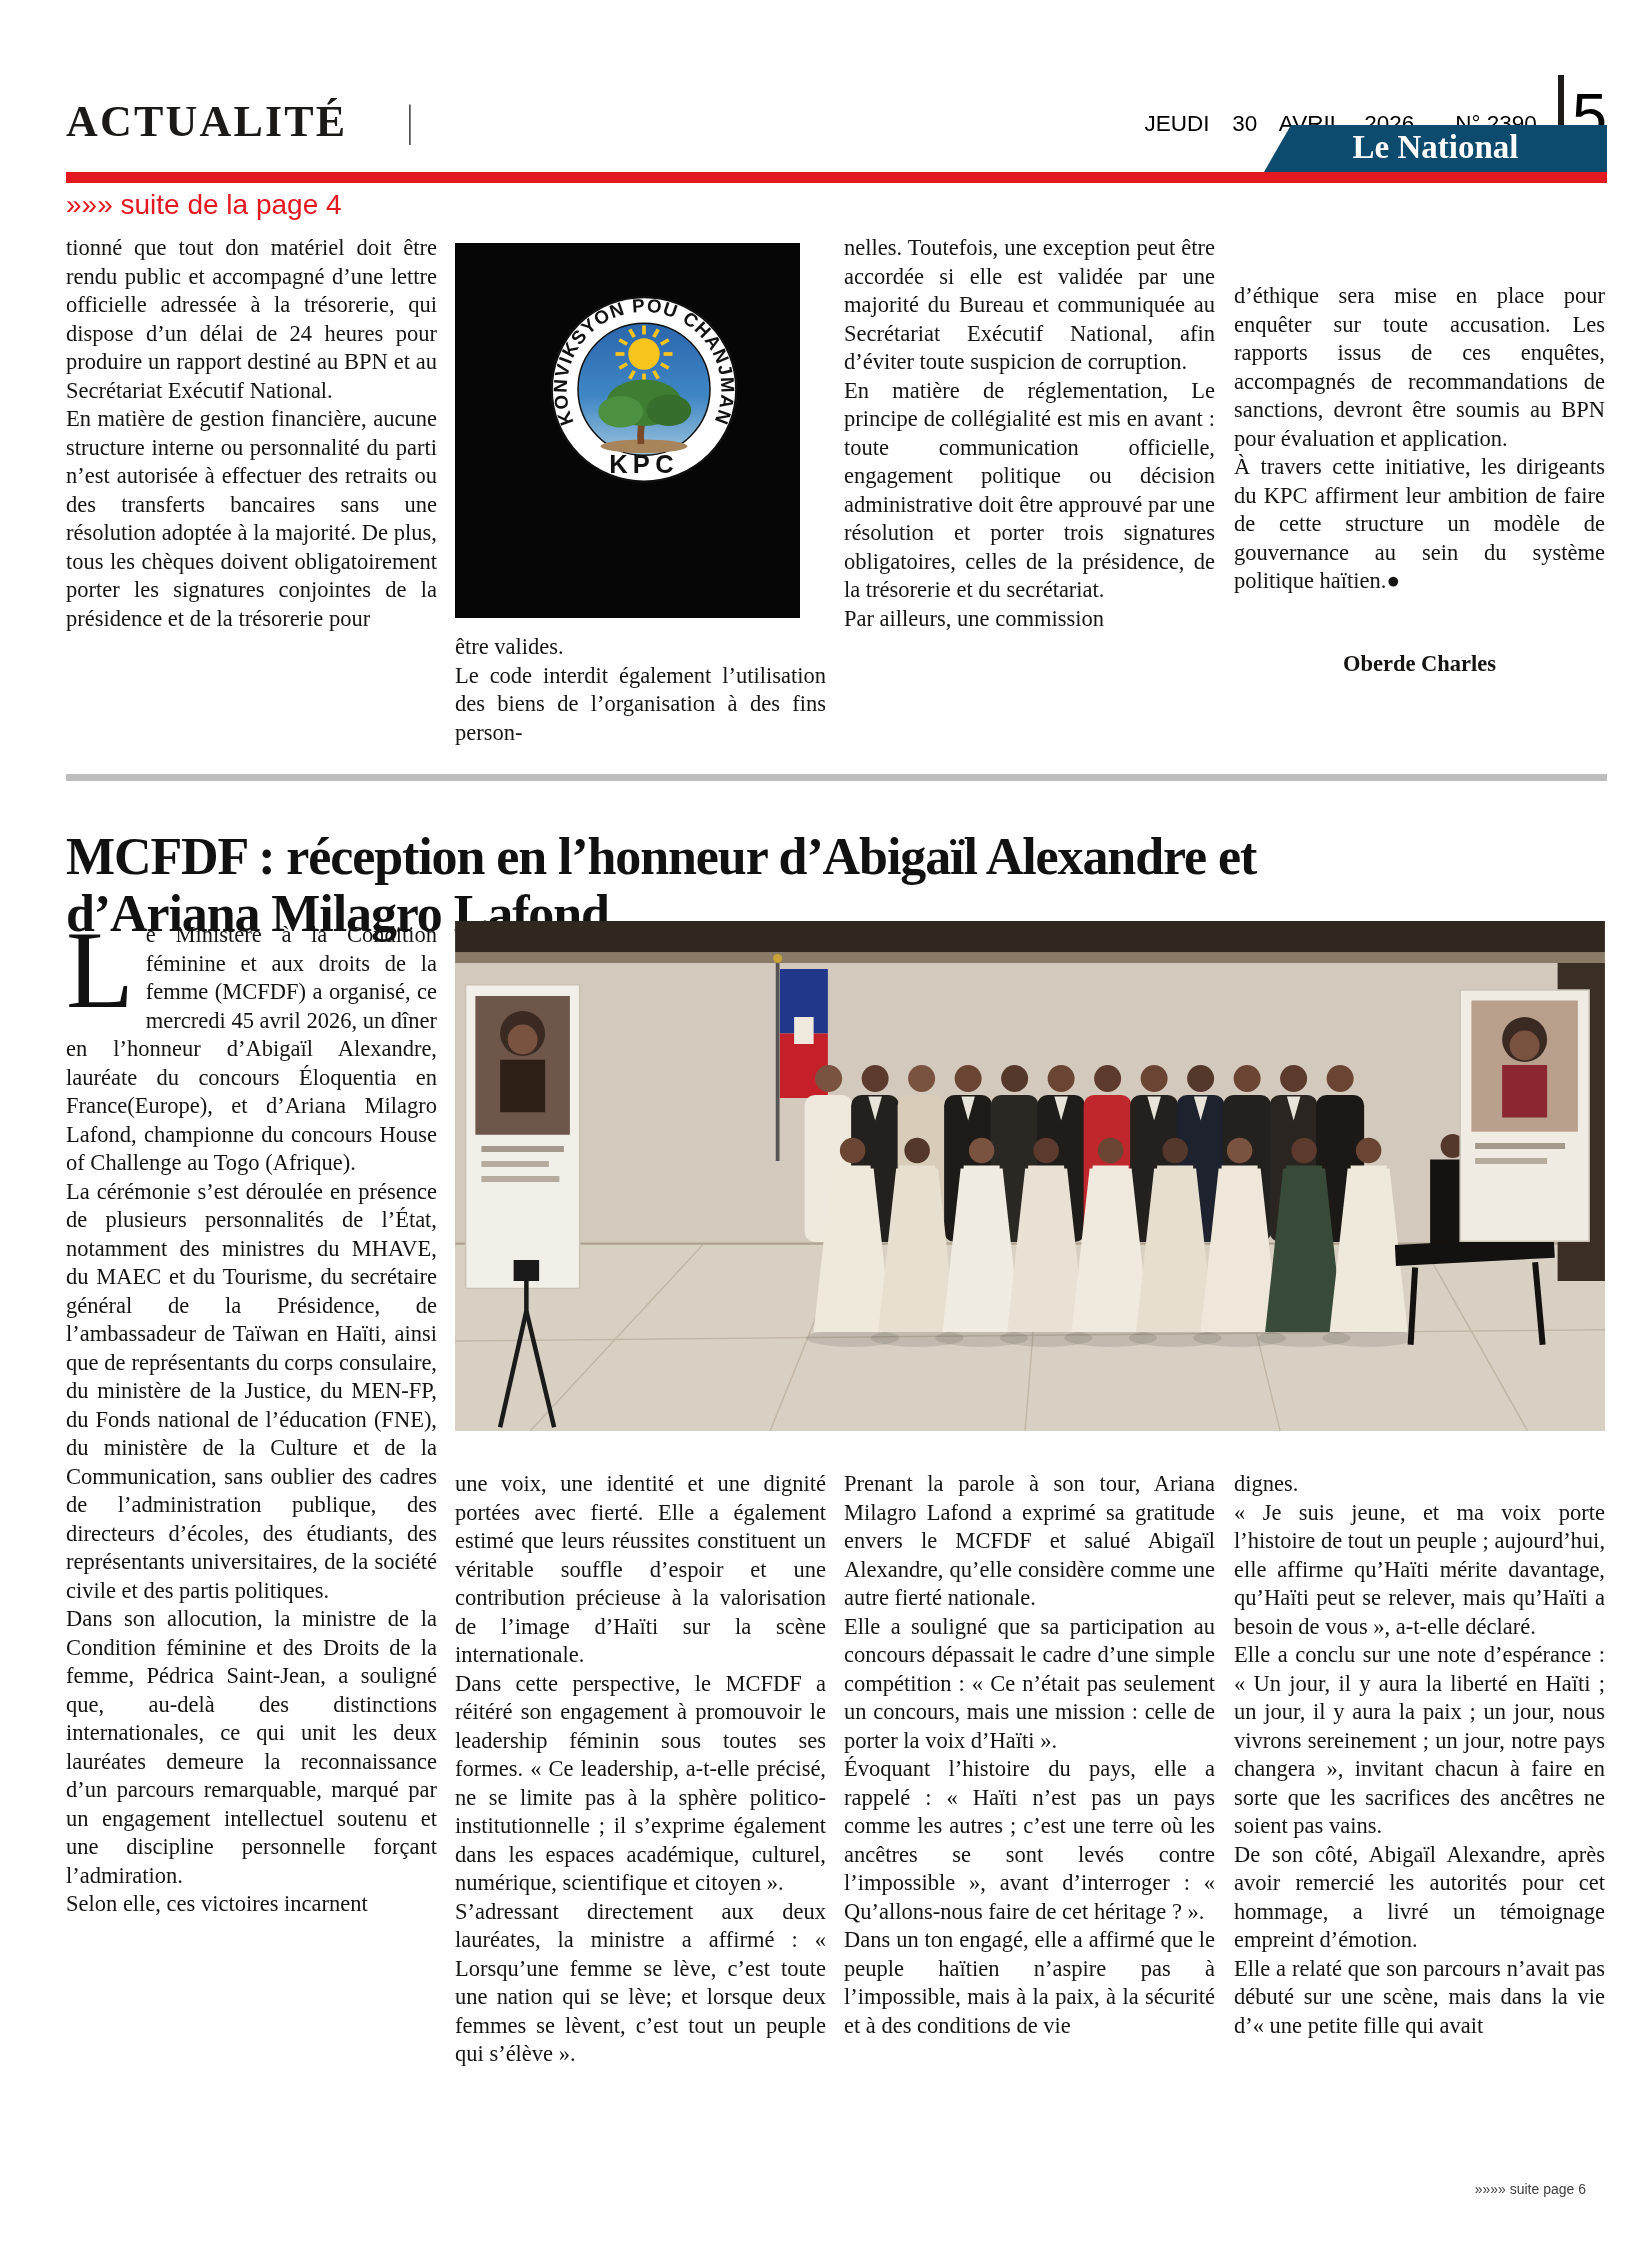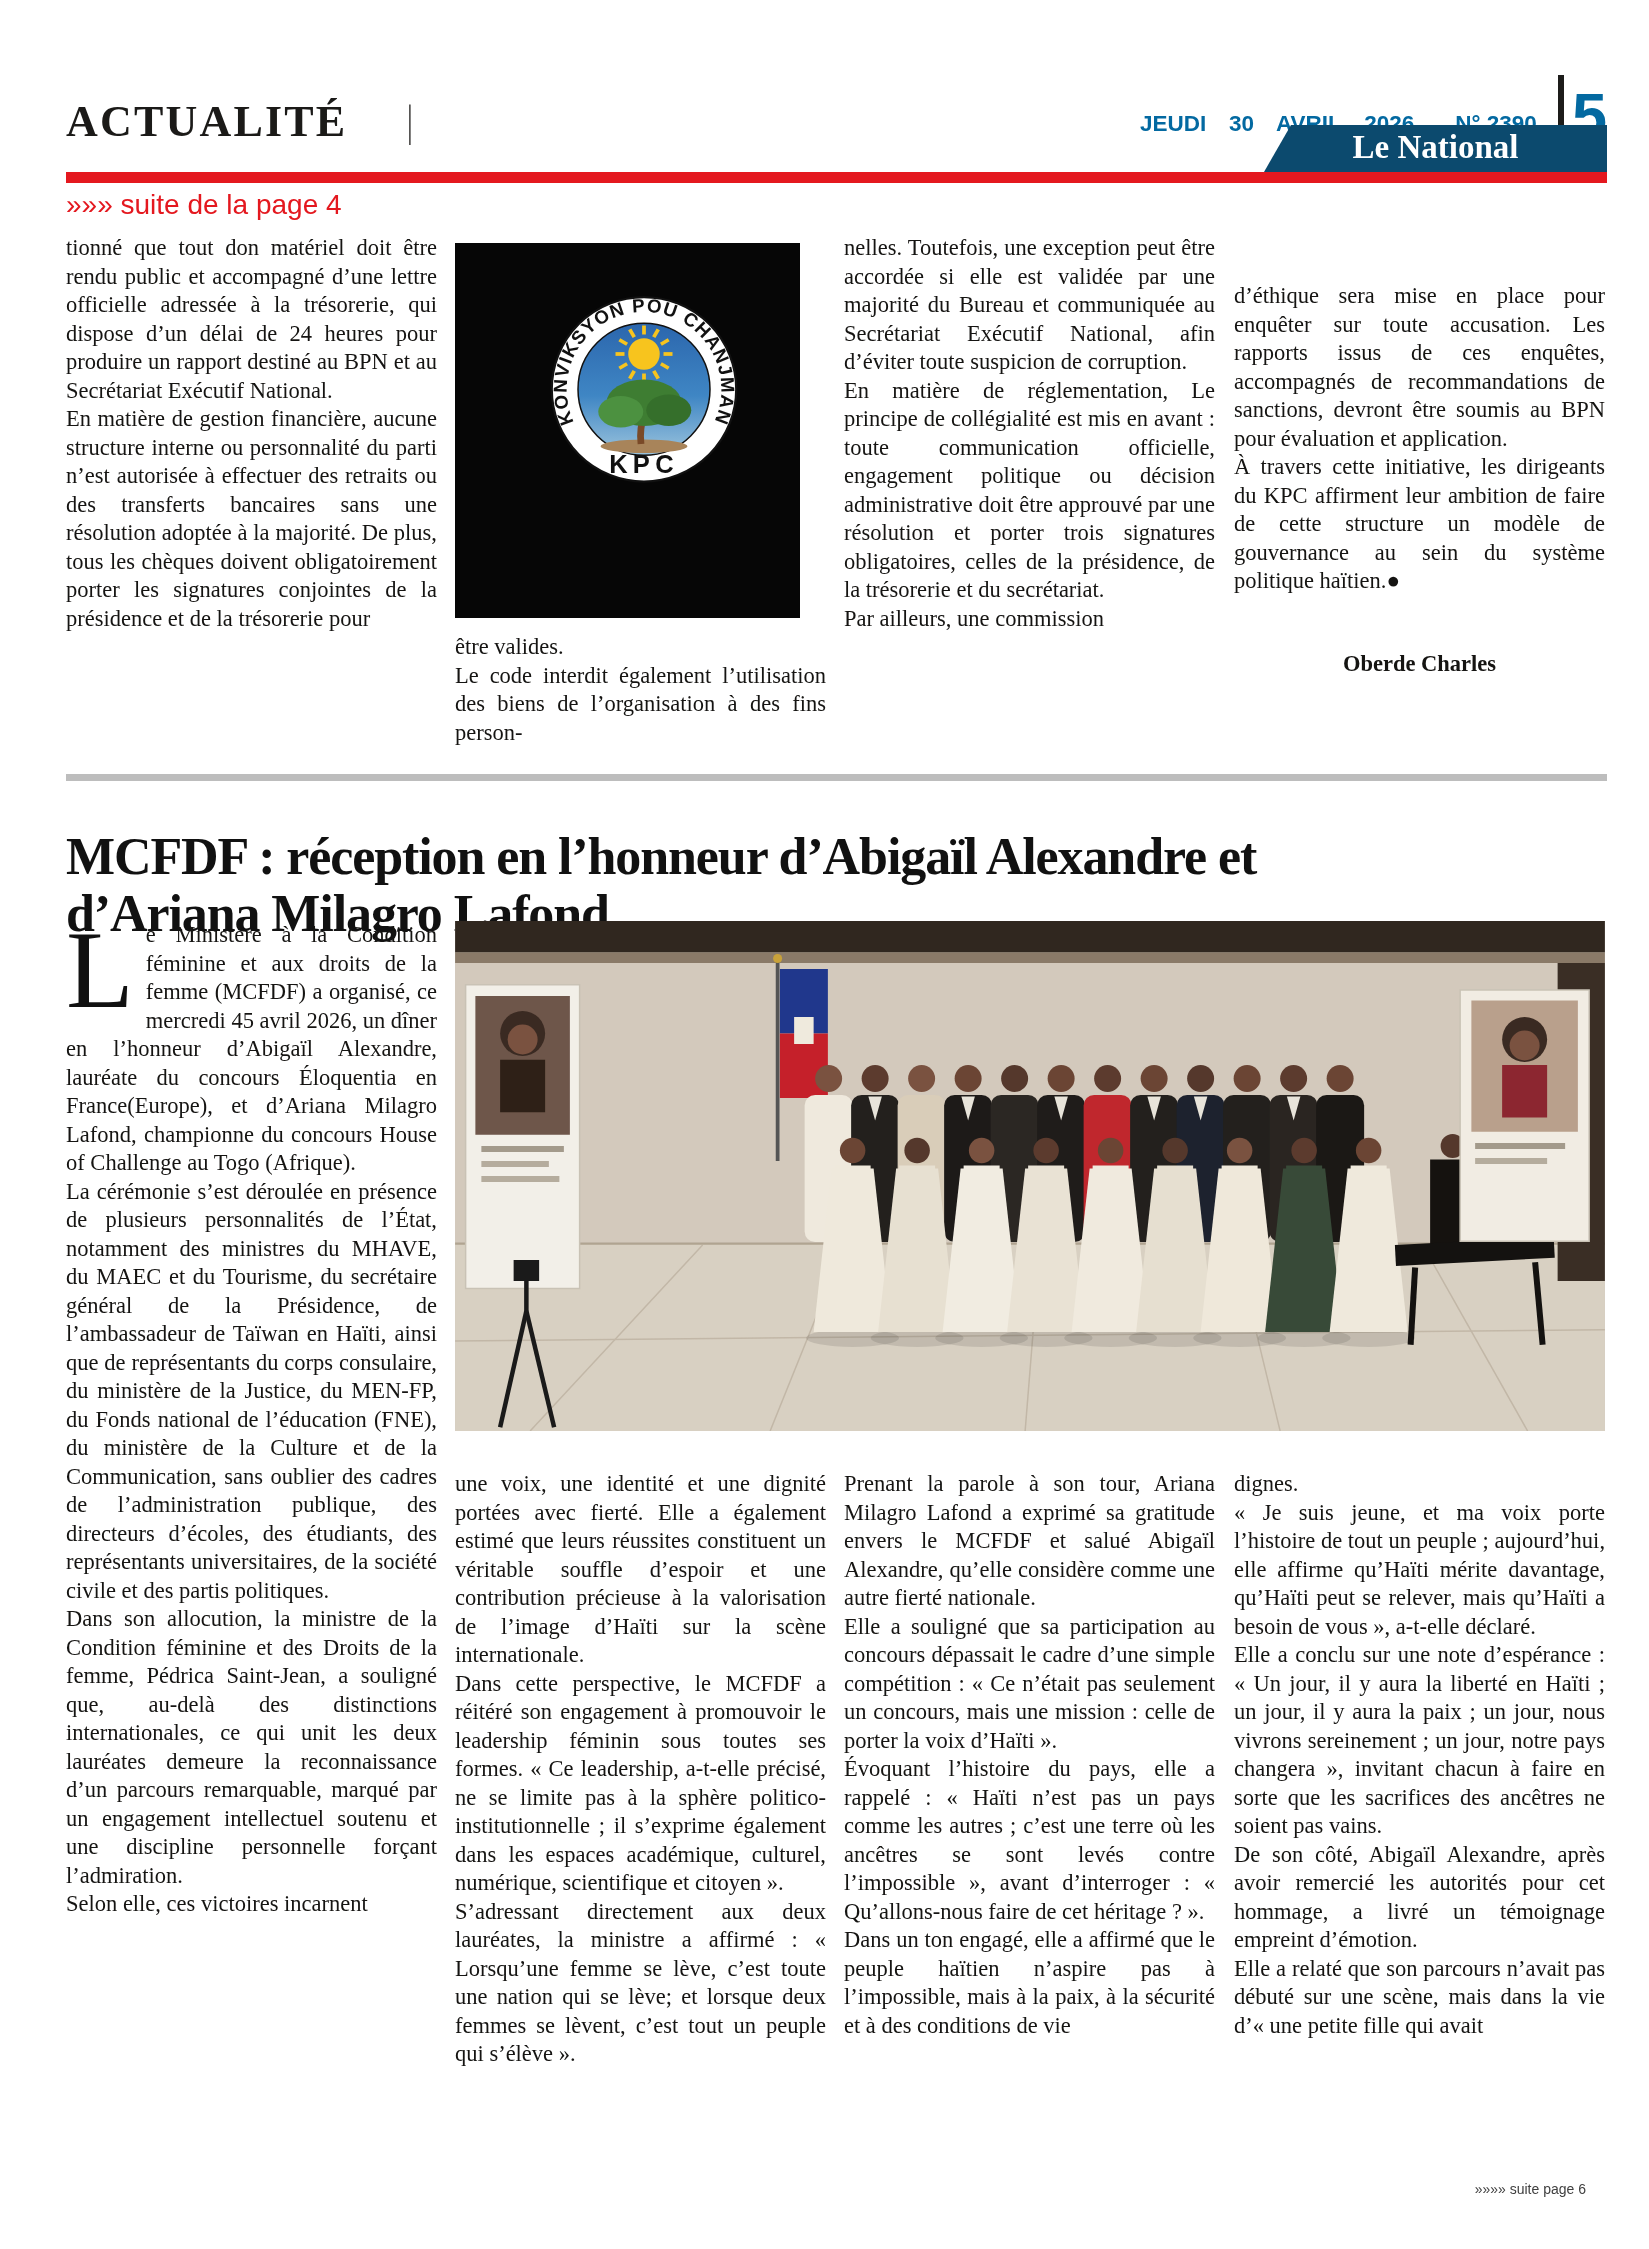--- a/index.html
+++ b/index.html
@@ -8,21 +8,21 @@
     font-family:"Liberation Serif", serif;color:#151412;overflow:hidden;
   }
   
   .section-title{
     position:absolute;left:66px;top:96px;font-size:44px;font-weight:bold;
     letter-spacing:2.2px;color:#1b1a18;font-family:"Liberation Serif",serif;
   }
   .section-divider{display:inline-block;margin-left:58px;font-weight:400;transform:scaleX(.6);}
   .header-right{
     position:absolute;right:43px;top:75px;display:flex;align-items:flex-end;
-    font-family:"Liberation Sans",sans-serif;font-weight:bold;color:#0369a1;
+    font-family:"Liberation Sans",sans-serif;font-weight:normal;color:#000000;
   }
   .header-date{font-size:22.5px;word-spacing:16.5px;padding-bottom:10.5px;}
   .header-issue{font-size:22.5px;margin-left:41px;padding-bottom:10.5px;}
   .page-bar{width:6.7px;height:72px;background:#1d1c1a;margin-left:21px;}
   .page-number{font-size:63px;line-height:63px;margin-left:7.5px;}
   .masthead{
     position:absolute;right:43px;top:125px;width:343px;height:47px;
     background:#0c4a6e;clip-path:polygon(27px 0,100% 0,100% 100%,0 100%);
     color:#fff;font-family:"Liberation Serif",serif;font-weight:bold;
     font-size:33px;line-height:45px;text-align:center;

